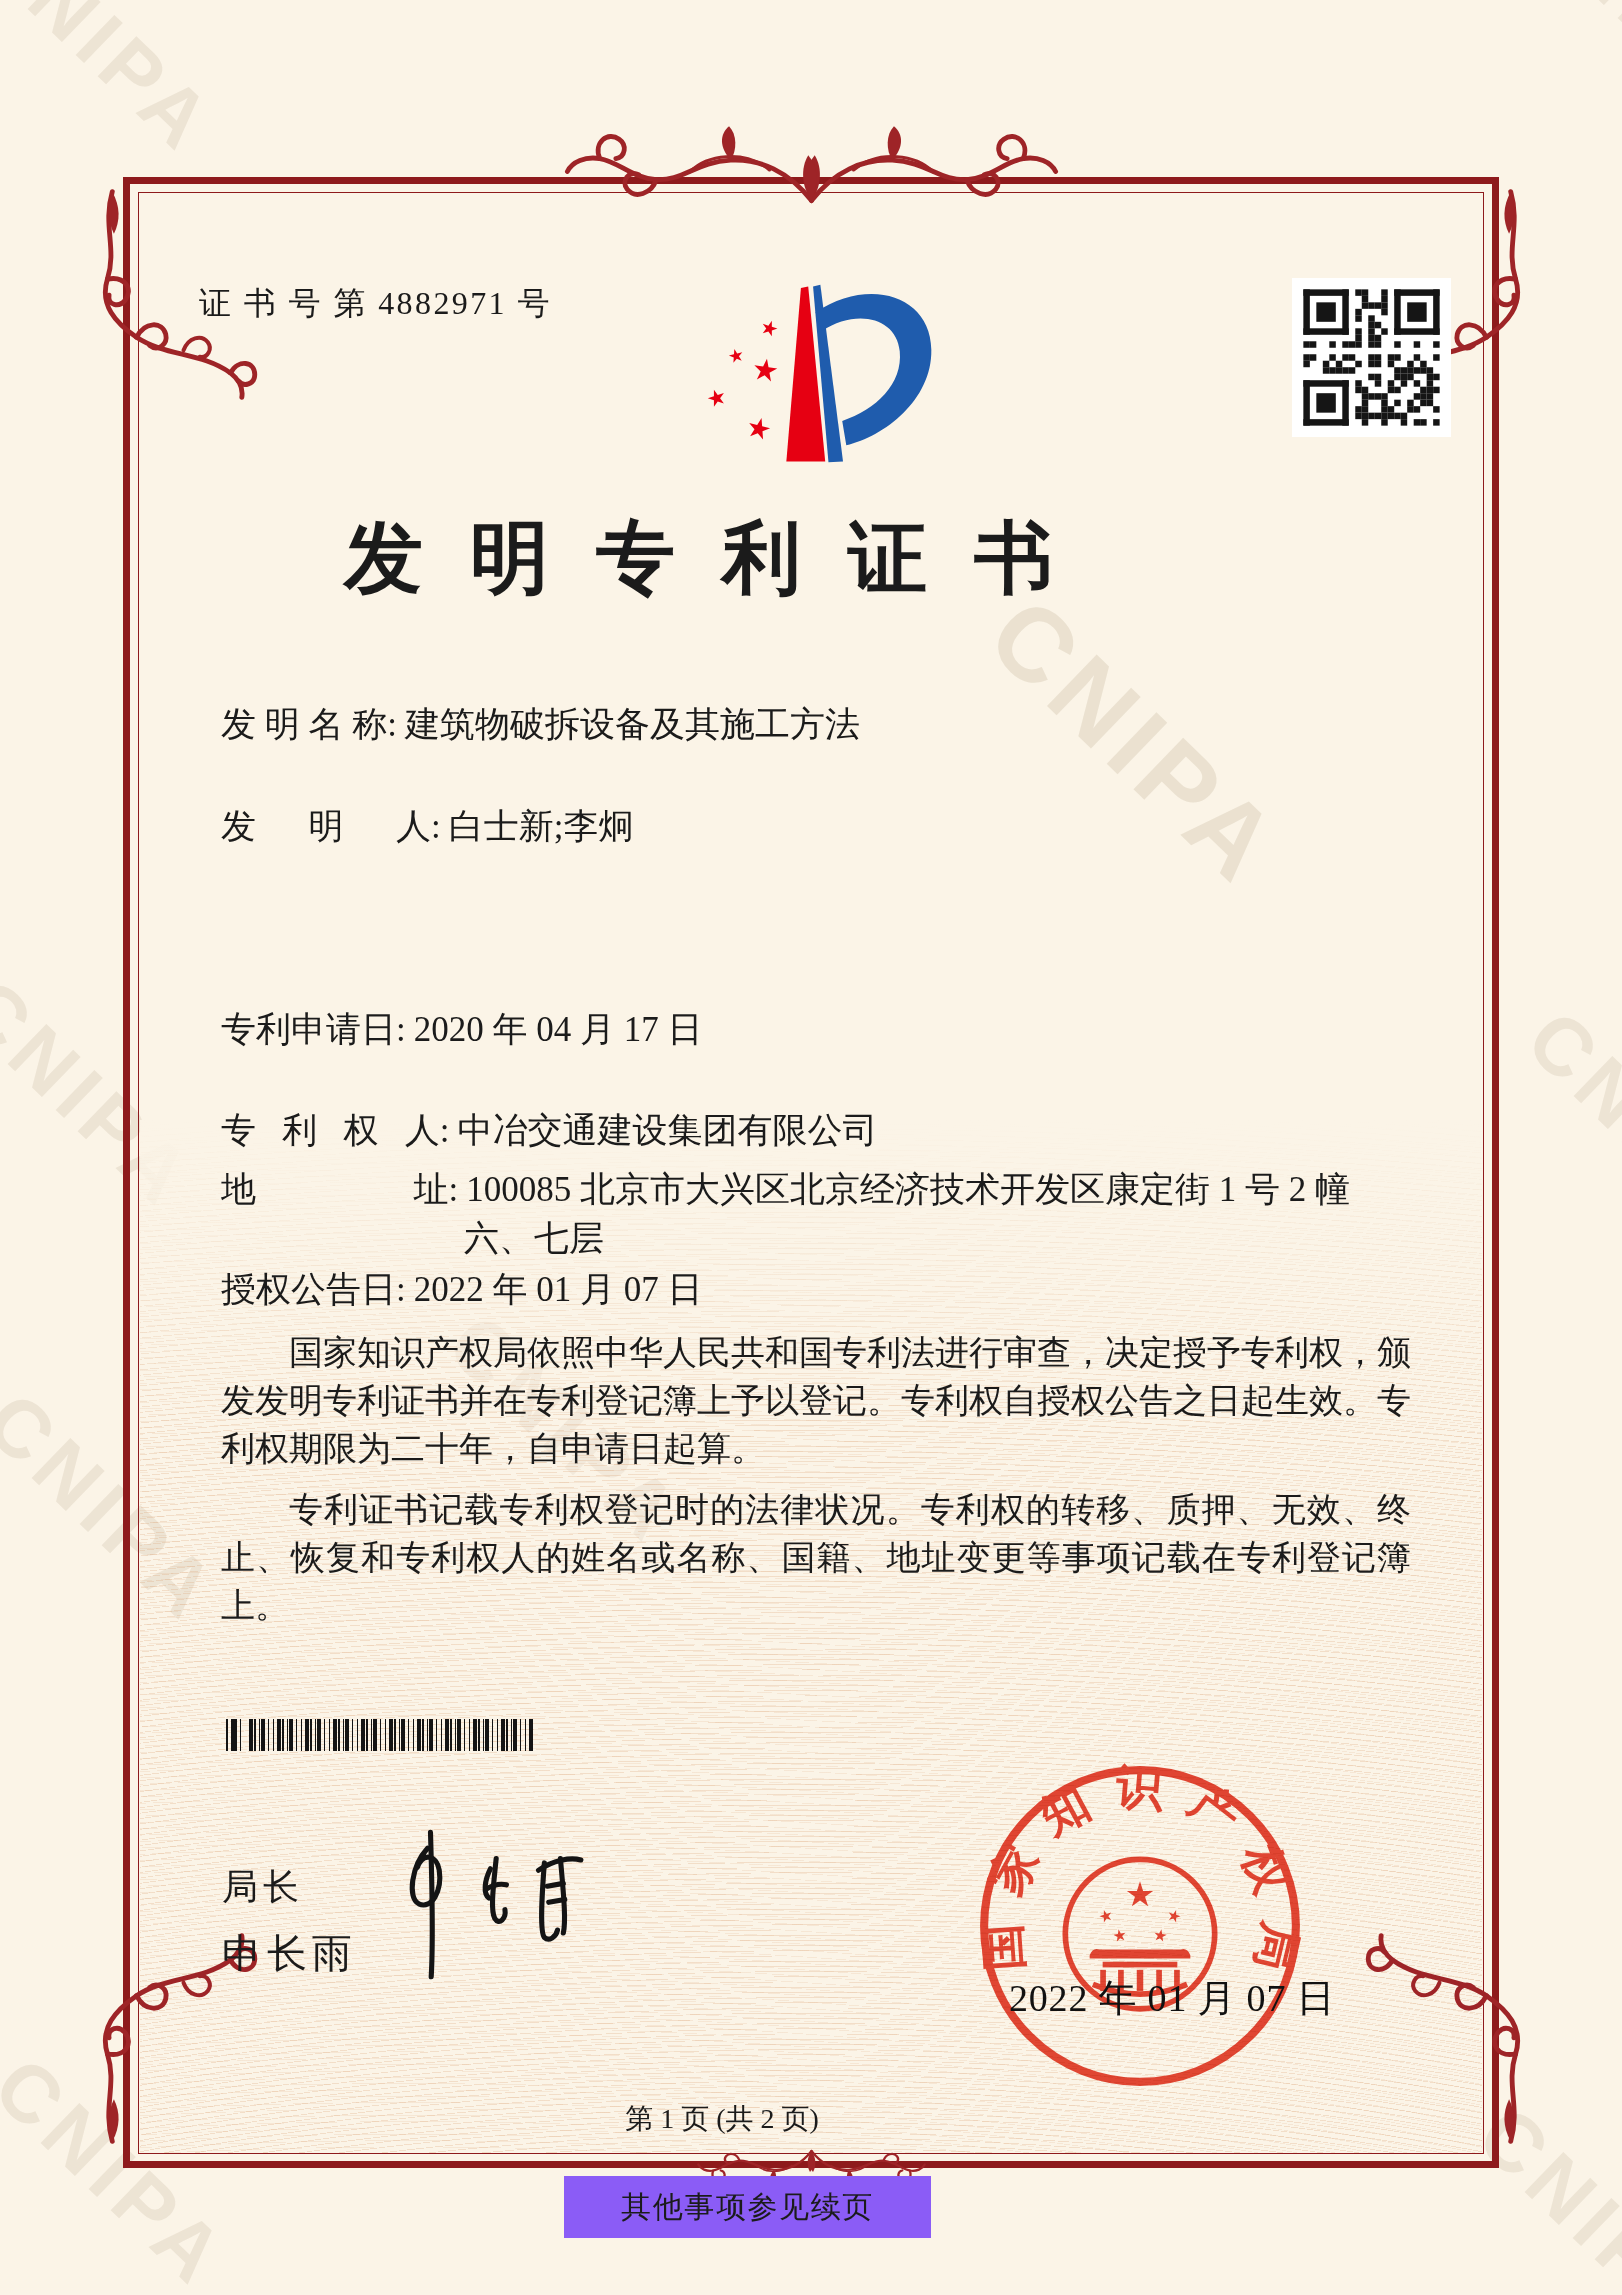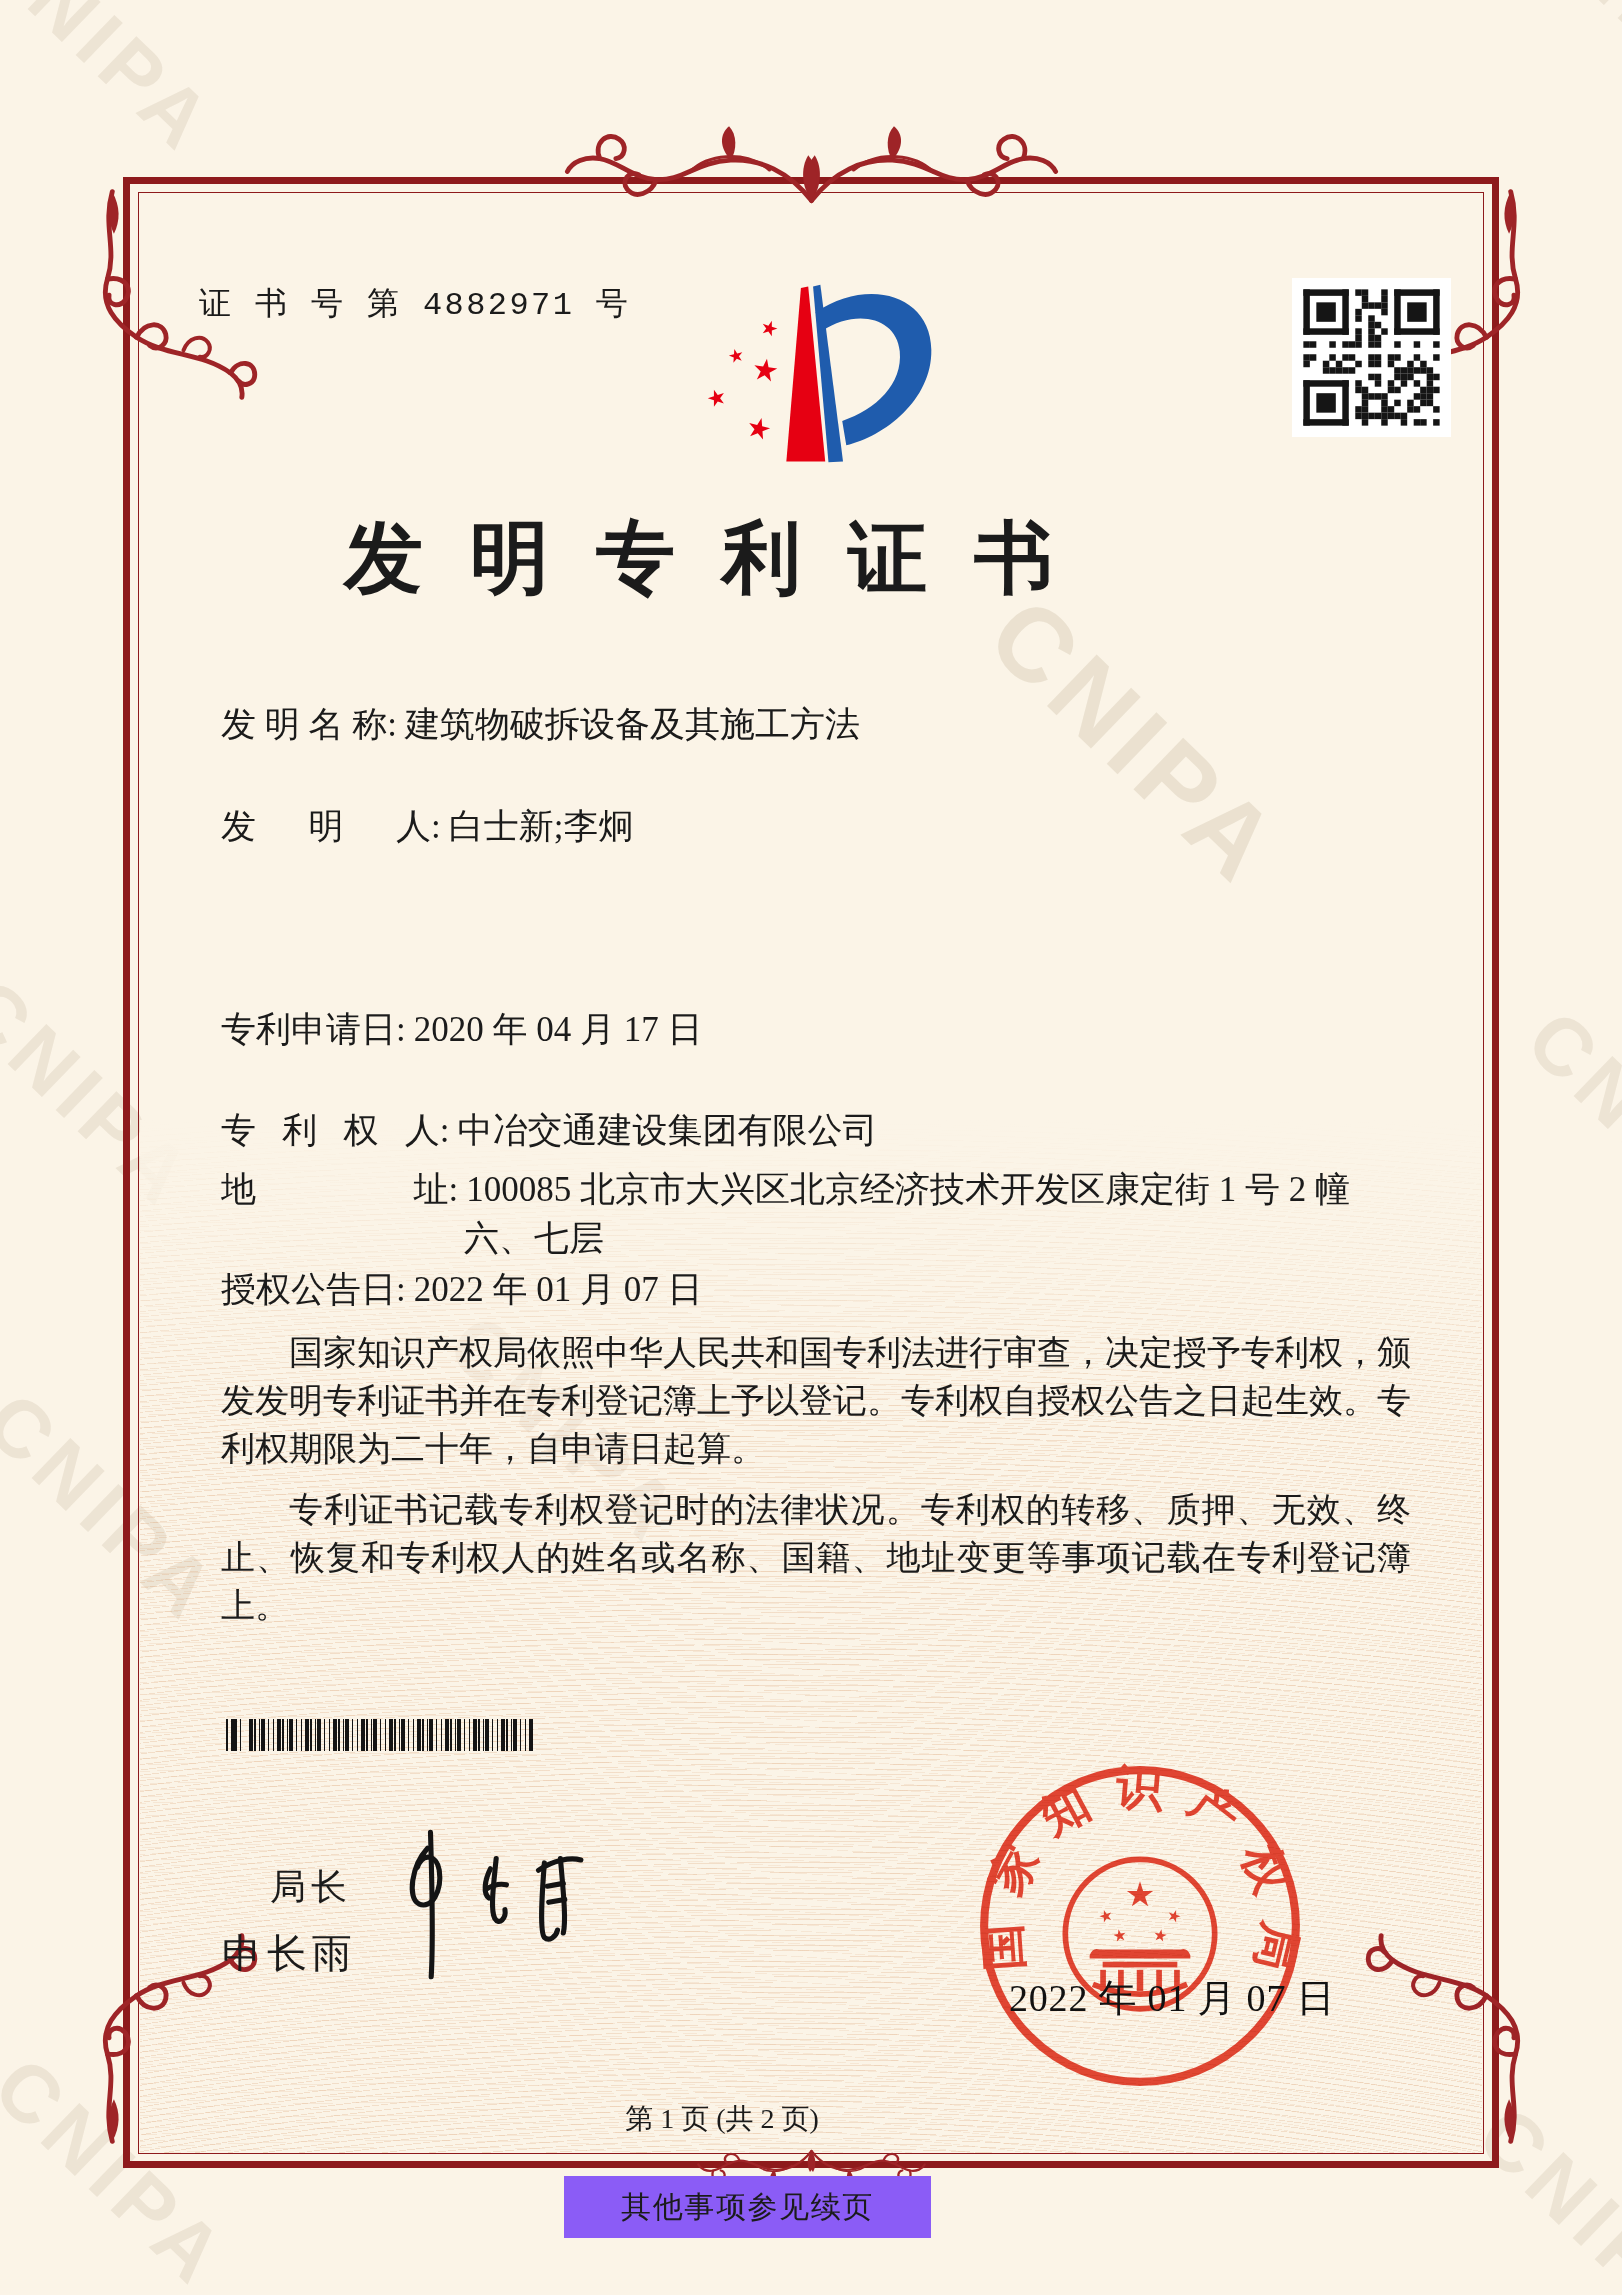--- a/index.html
+++ b/index.html
@@ -24,21 +24,21 @@
     background:
       linear-gradient(180deg,#fbf4e7 0%,rgba(251,244,231,0) 30%),
       repeating-radial-gradient(140% 90% at 50% 185%,
          rgba(222,170,128,.30) 0 1.6px, rgba(222,170,128,0) 1.6px 10.5px),
       repeating-radial-gradient(170% 100% at 20% 200%,
          rgba(222,170,128,.18) 0 1.6px, rgba(222,170,128,0) 1.6px 14px);
   }
   
   .orn{position:absolute;z-index:4;}
   
-  .cert-no{position:absolute;left:199px;top:282px;font-size:32px;letter-spacing:2.4px;z-index:5;white-space:pre;font-family:Liberation Mono, monospace;}
+  .cert-no{position:absolute;left:199px;top:282px;font-size:32px;letter-spacing:2.4px;z-index:5;white-space:pre;}
   .logo{position:absolute;left:694px;top:270px;z-index:5;}
   .qr{position:absolute;left:1292px;top:278px;background:#fff;z-index:5;}
   .title{position:absolute;left:0;top:506px;width:1397px;text-align:center;
      font-size:79px;font-weight:700;letter-spacing:47px;text-indent:47px;z-index:5;}
   
   .row{position:absolute;left:221px;font-size:35px;white-space:pre;z-index:5;display:flex;}
   .row .lab{white-space:pre;}
   .row .val{white-space:pre;margin-left:8px;}
   
   .body-text{position:absolute;left:221px;top:1329px;width:1190px;font-size:34px;
@@ -48,21 +48,21 @@
   
   .barcode{position:absolute;left:226px;top:1719px;width:308px;height:32px;z-index:5;
     background:repeating-linear-gradient(90deg,
       #141414 0 2.4px,transparent 2.4px 4.9px,
       #141414 4.9px 6.5px,transparent 6.5px 7.3px,
       #141414 7.3px 11.4px,transparent 11.4px 14px,
       #141414 14px 15.4px,transparent 15.4px 19.5px,
       #141414 19.5px 20px,transparent 20px 23px,
       #141414 23px 27px,transparent 27px 28px);}
   
-  .signoff-title{position:absolute;left:222px;top:1863px;font-size:36px;letter-spacing:4.9px;z-index:5;margin-left:48px;}
+  .signoff-title{position:absolute;left:222px;top:1863px;font-size:36px;letter-spacing:4.9px;z-index:5;}
   .signoff-name{position:absolute;left:222px;top:1926px;font-size:40px;letter-spacing:4.9px;z-index:5;}
   .signature{position:absolute;left:375px;top:1819px;z-index:6;}
   
   .seal{position:absolute;left:976px;top:1762px;z-index:6;mix-blend-mode:multiply;}
   .seal-date{position:absolute;left:1009px;top:1973px;font-size:38px;white-space:nowrap;
      color:#111;z-index:7;letter-spacing:0.8px;}
   
   .page-info{position:absolute;left:0;top:2100px;width:1444px;text-align:center;
      font-size:28px;z-index:5;}
   .note-box{position:absolute;left:564px;top:2176px;width:367px;height:62px;background:#8b5cf6;

